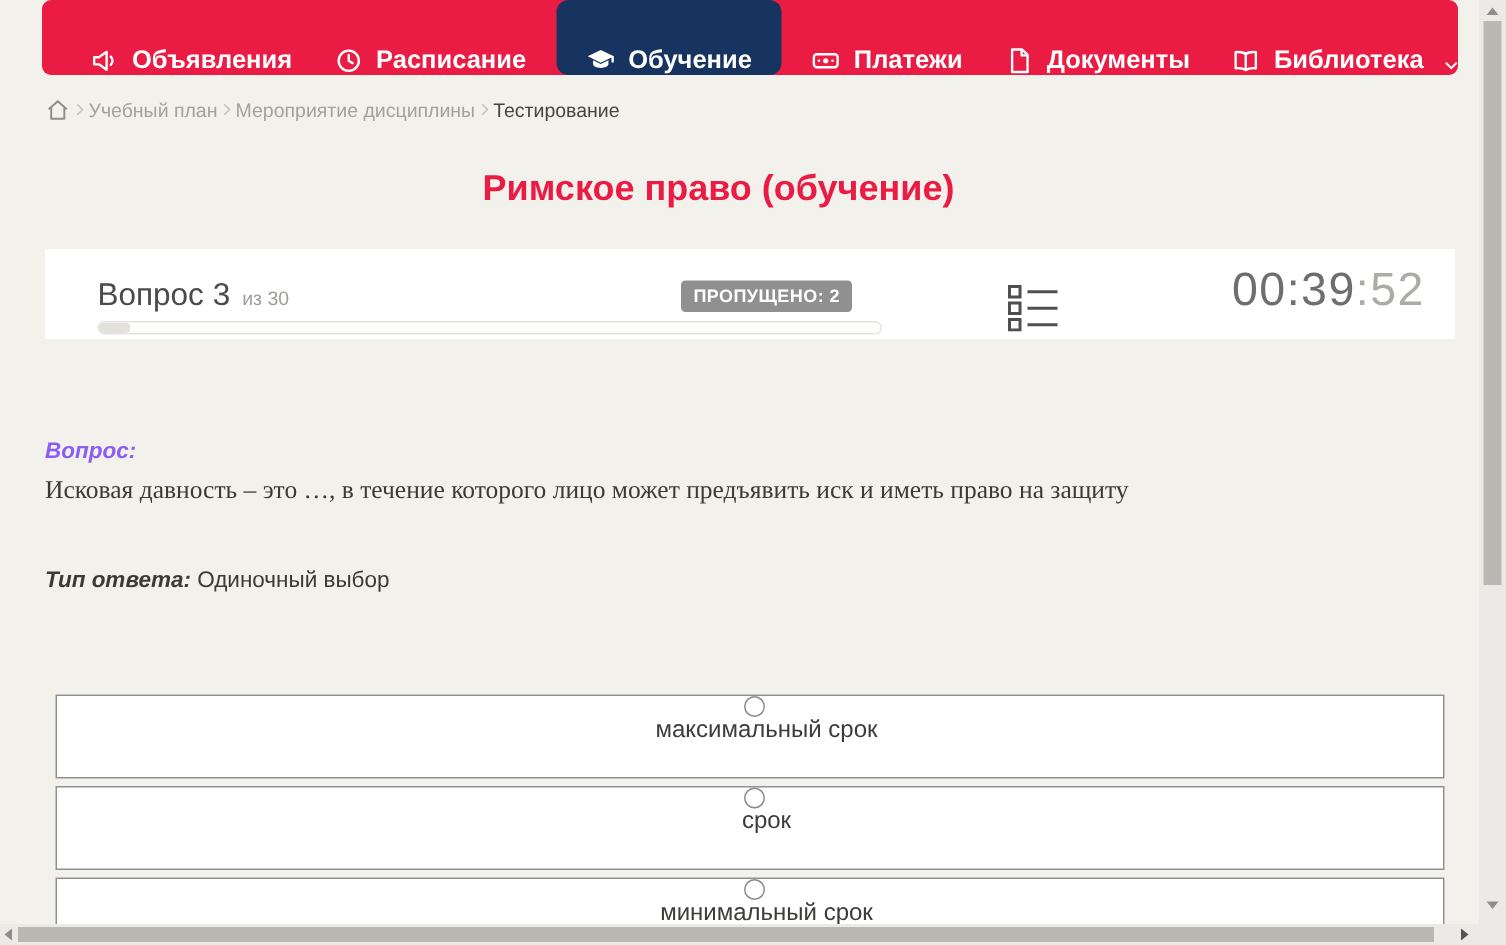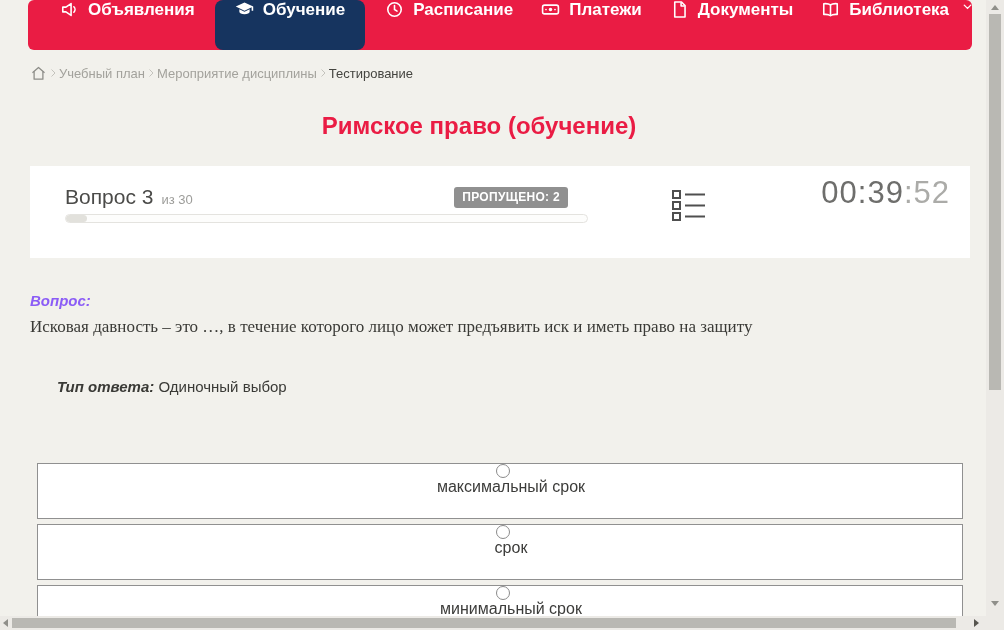--- a/index.html
+++ b/index.html
@@ -4,21 +4,21 @@
 <style>
   * { margin:0; padding:0; box-sizing:border-box; }
   html,body { width:1004px; height:630px; overflow:hidden; }
   body { font-family:"Liberation Sans","DejaVu Sans",sans-serif; background:#f2f1ec; }
   .screen { position:relative; width:1004px; height:630px; background:#f2f1ec; overflow:hidden; }
 
   
   .topnav { position:absolute; left:28px; top:0; width:944px; height:50px;
             background:#ea1c44; border-radius:6px; display:flex; align-items:stretch;
             padding-left:18px; }
-  .nav-item { display:flex; align-items:flex-start; gap:9px; padding:0 14px; cursor:pointer;
+  .nav-item { display:flex; align-items:flex-end; gap:9px; padding:0 14px; cursor:pointer;
               color:#fff; font-weight:700; font-size:17px; white-space:nowrap; text-decoration:none; }
   .nav-item.active { background:#16345f; border-radius:8px; padding:0 20px; margin:0 6px; }
   .nav-icon { display:flex; align-items:center; }
   .nav-icon svg { width:19px; height:19px; display:block; }
   .chev { margin-left:3px; display:flex; align-items:center; }
   .chev svg { width:13px; height:13px; }
 
   
   .breadcrumb { position:absolute; left:30px; top:61px; height:24px; display:flex;
                 align-items:center; font-size:13px; }
@@ -26,40 +26,40 @@
   .crumb { color:#a3a29c; cursor:pointer; }
   .crumb.current { color:#454540; cursor:default; }
   .bc-home svg { width:17px; height:17px; display:block; }
   .bc-sep svg { width:12px; height:12px; display:block; }
 
   
   .page-title { position:absolute; left:0; top:112px; width:958px; text-align:center;
                 color:#ea1c44; font-size:24px; font-weight:700; }
 
   
-  .quiz-card { position:absolute; left:30px; top:166px; width:940px; height:92px; background:#fff;text-align:right; }
+  .quiz-card { position:absolute; left:30px; top:166px; width:940px; height:60px; background:#fff;text-align:right; }
   .qnum-wrap { position:absolute; left:35px; top:19px; display:flex; align-items:baseline; gap:8px; }
   .qnum { font-size:21px; color:#4b4b49; }
   .qtotal { font-size:13px; color:#9d9d9a; }
   .badge { position:absolute; right:402px; top:21px; background:#909090; color:#fff;
            font-size:12px; font-weight:700; padding:3px 8px 4px; border-radius:3px; letter-spacing:.3px; }
   .progress { position:absolute; left:35px; top:48px; width:523px; height:9px;
               background:#fdfdfc; border:1px solid #e4e3df; border-radius:5px; overflow:hidden; }
   .progress-fill { height:100%; background:#e2e1dc; border-radius:5px; }
   .qlist-btn { position:absolute; left:642px; top:23px; width:34px; height:32px; cursor:pointer; }
   .qlist-btn svg { width:34px; height:32px; display:block; }
   .timer { position:absolute; right:20px; top:9px; font-size:31px; font-weight:400;
            letter-spacing:1px; color:#6e6e6c; }
   .timer .sec { color:#ababa8; }
 
   
   .qheading { position:absolute; left:30px; top:292px; font-size:15px; font-weight:700;
               font-style:italic; color:#8b5cf6; }
   .qtext { position:absolute; left:30px; top:317px; width:880px; font-size:17px; color:#3a3a36;font-family:Liberation Serif, serif; }
-  .atype { position:absolute; left:30px; top:378px; font-size:15px; color:#3a3a36;margin-left:27px; }
+  .atype { position:absolute; left:30px; top:378px; font-size:15px; color:#3a3a36; }
   .atype-label { font-weight:700; font-style:italic; }
 
   
   .options { position:absolute; left:37px; top:463px; width:926px; }
   .option { display:flex; align-items:center; height:56px; background:#fff;
             border:1px solid #909090; margin-bottom:5px; padding-left:22px; cursor:pointer;flex-direction:column; }
   .radio { width:14px; height:14px; border:1px solid #8b8b8b; border-radius:50%;
            background:#fff; margin-right:16px; flex:0 0 auto; }
   .option-label { font-size:16px; color:#3c3c3a; }
 
@@ -83,37 +83,37 @@
   <nav class="topnav">
     <a class="nav-item">
       <span class="nav-icon">
         <svg viewBox="0 0 24 24" fill="none" stroke="#fff" stroke-width="2" stroke-linejoin="round">
             <path d="M14 4.5L7.5 9H3.5v6h4L14 19.5v-15z"></path>
             <path d="M17.5 8.5a5 5 0 0 1 0 7" stroke-linecap="round"></path>
           </svg>
       </span>
       <span>Объявления</span>
     </a>
+    <a class="nav-item">
+      <span class="nav-icon">
+        <svg viewBox="0 0 24 24" fill="none" stroke="#fff" stroke-width="2">
+            <circle cx="12" cy="12" r="8.5"></circle>
+            <path d="M12 7v5l3.2 2" stroke-linecap="round"></path>
+          </svg>
+      </span>
+      <span>Расписание</span>
+    </a>
     <a class="nav-item active">
       <span class="nav-icon">
         <svg viewBox="0 0 24 24" fill="#fff">
             <path d="M12 3L1 8.3 12 13.6l9-4.3v4.2h2V8.3L12 3z"></path>
             <path d="M5.5 11.6v3.2c0 1.8 2.9 3.2 6.5 3.2s6.5-1.4 6.5-3.2v-3.2L12 14.7l-6.5-3.1z"></path>
           </svg>
       </span>
       <span>Обучение</span>
-    </a>
-    <a class="nav-item">
-      <span class="nav-icon">
-        <svg viewBox="0 0 24 24" fill="none" stroke="#fff" stroke-width="2">
-            <circle cx="12" cy="12" r="8.5"></circle>
-            <path d="M12 7v5l3.2 2" stroke-linecap="round"></path>
-          </svg>
-      </span>
-      <span>Расписание</span>
     </a>
     <a class="nav-item">
       <span class="nav-icon">
         <svg viewBox="0 0 24 24" fill="none" stroke="#fff" stroke-width="2">
             <rect x="2" y="6.5" width="20" height="11" rx="2.5"></rect>
             <circle cx="12" cy="12" r="2.2" fill="#fff" stroke="none"></circle>
             <circle cx="6.3" cy="12" r="1.1" fill="#fff" stroke="none"></circle>
             <circle cx="17.7" cy="12" r="1.1" fill="#fff" stroke="none"></circle>
           </svg>
       </span>

